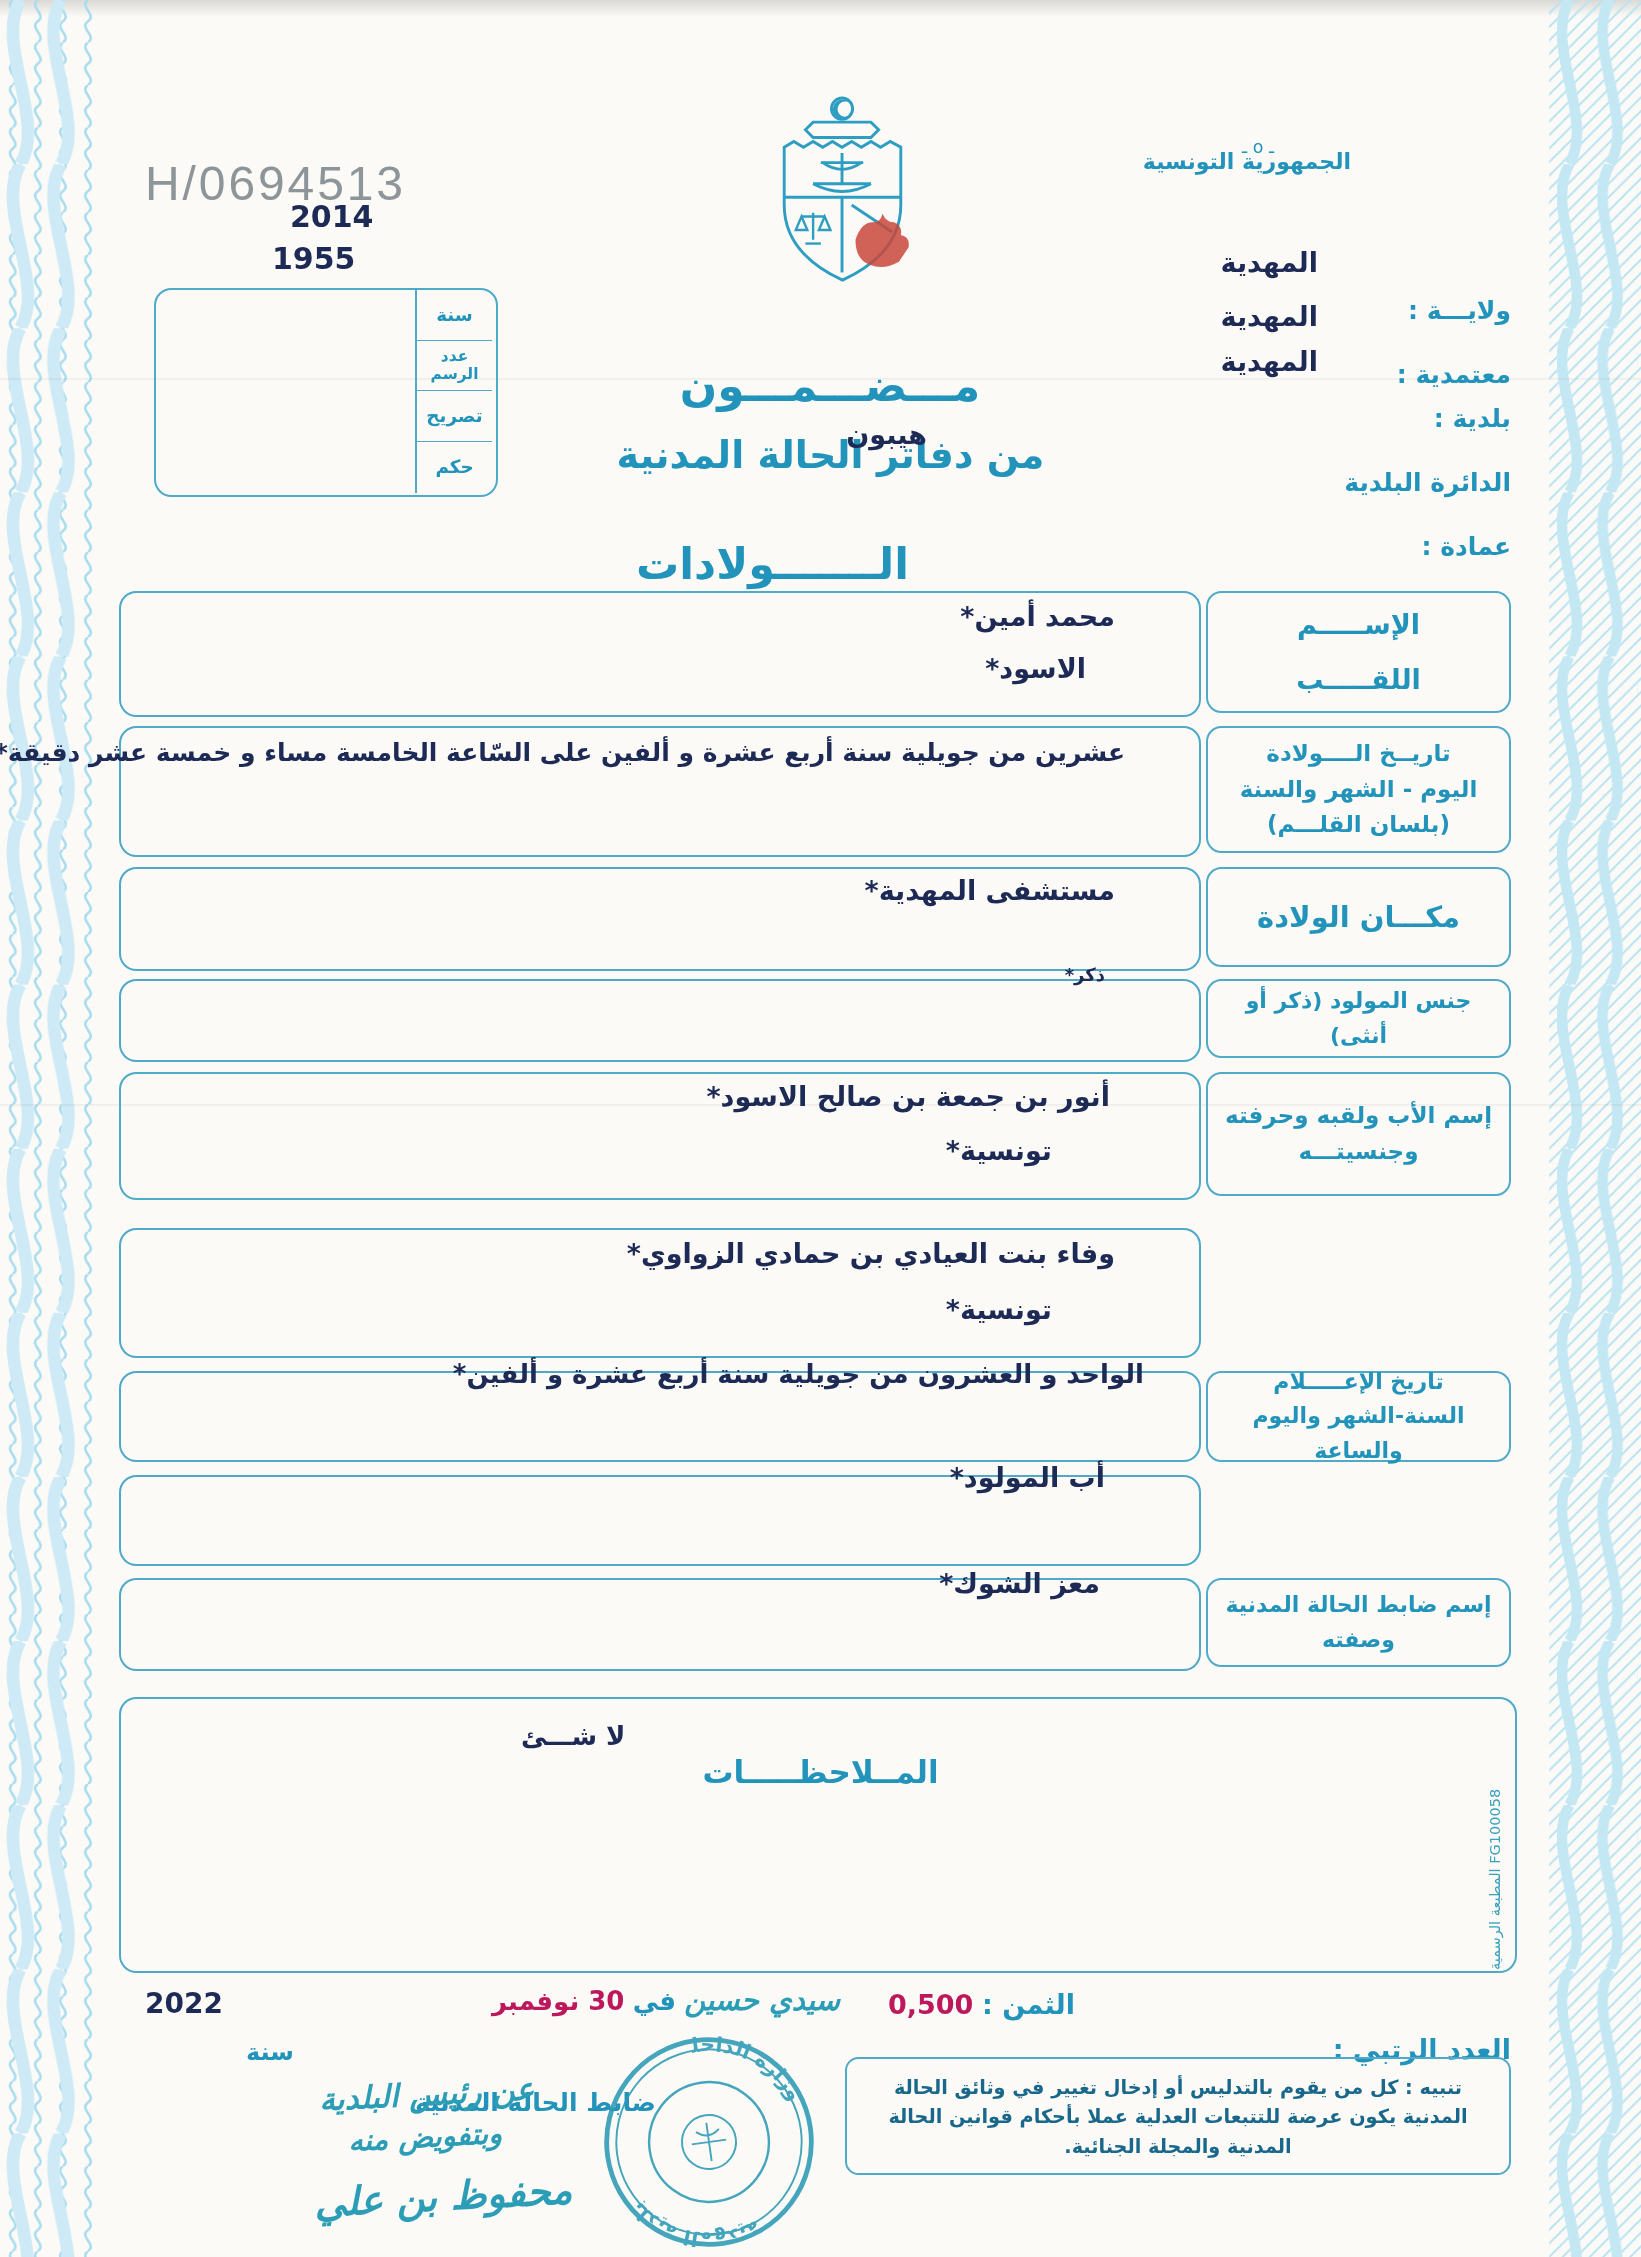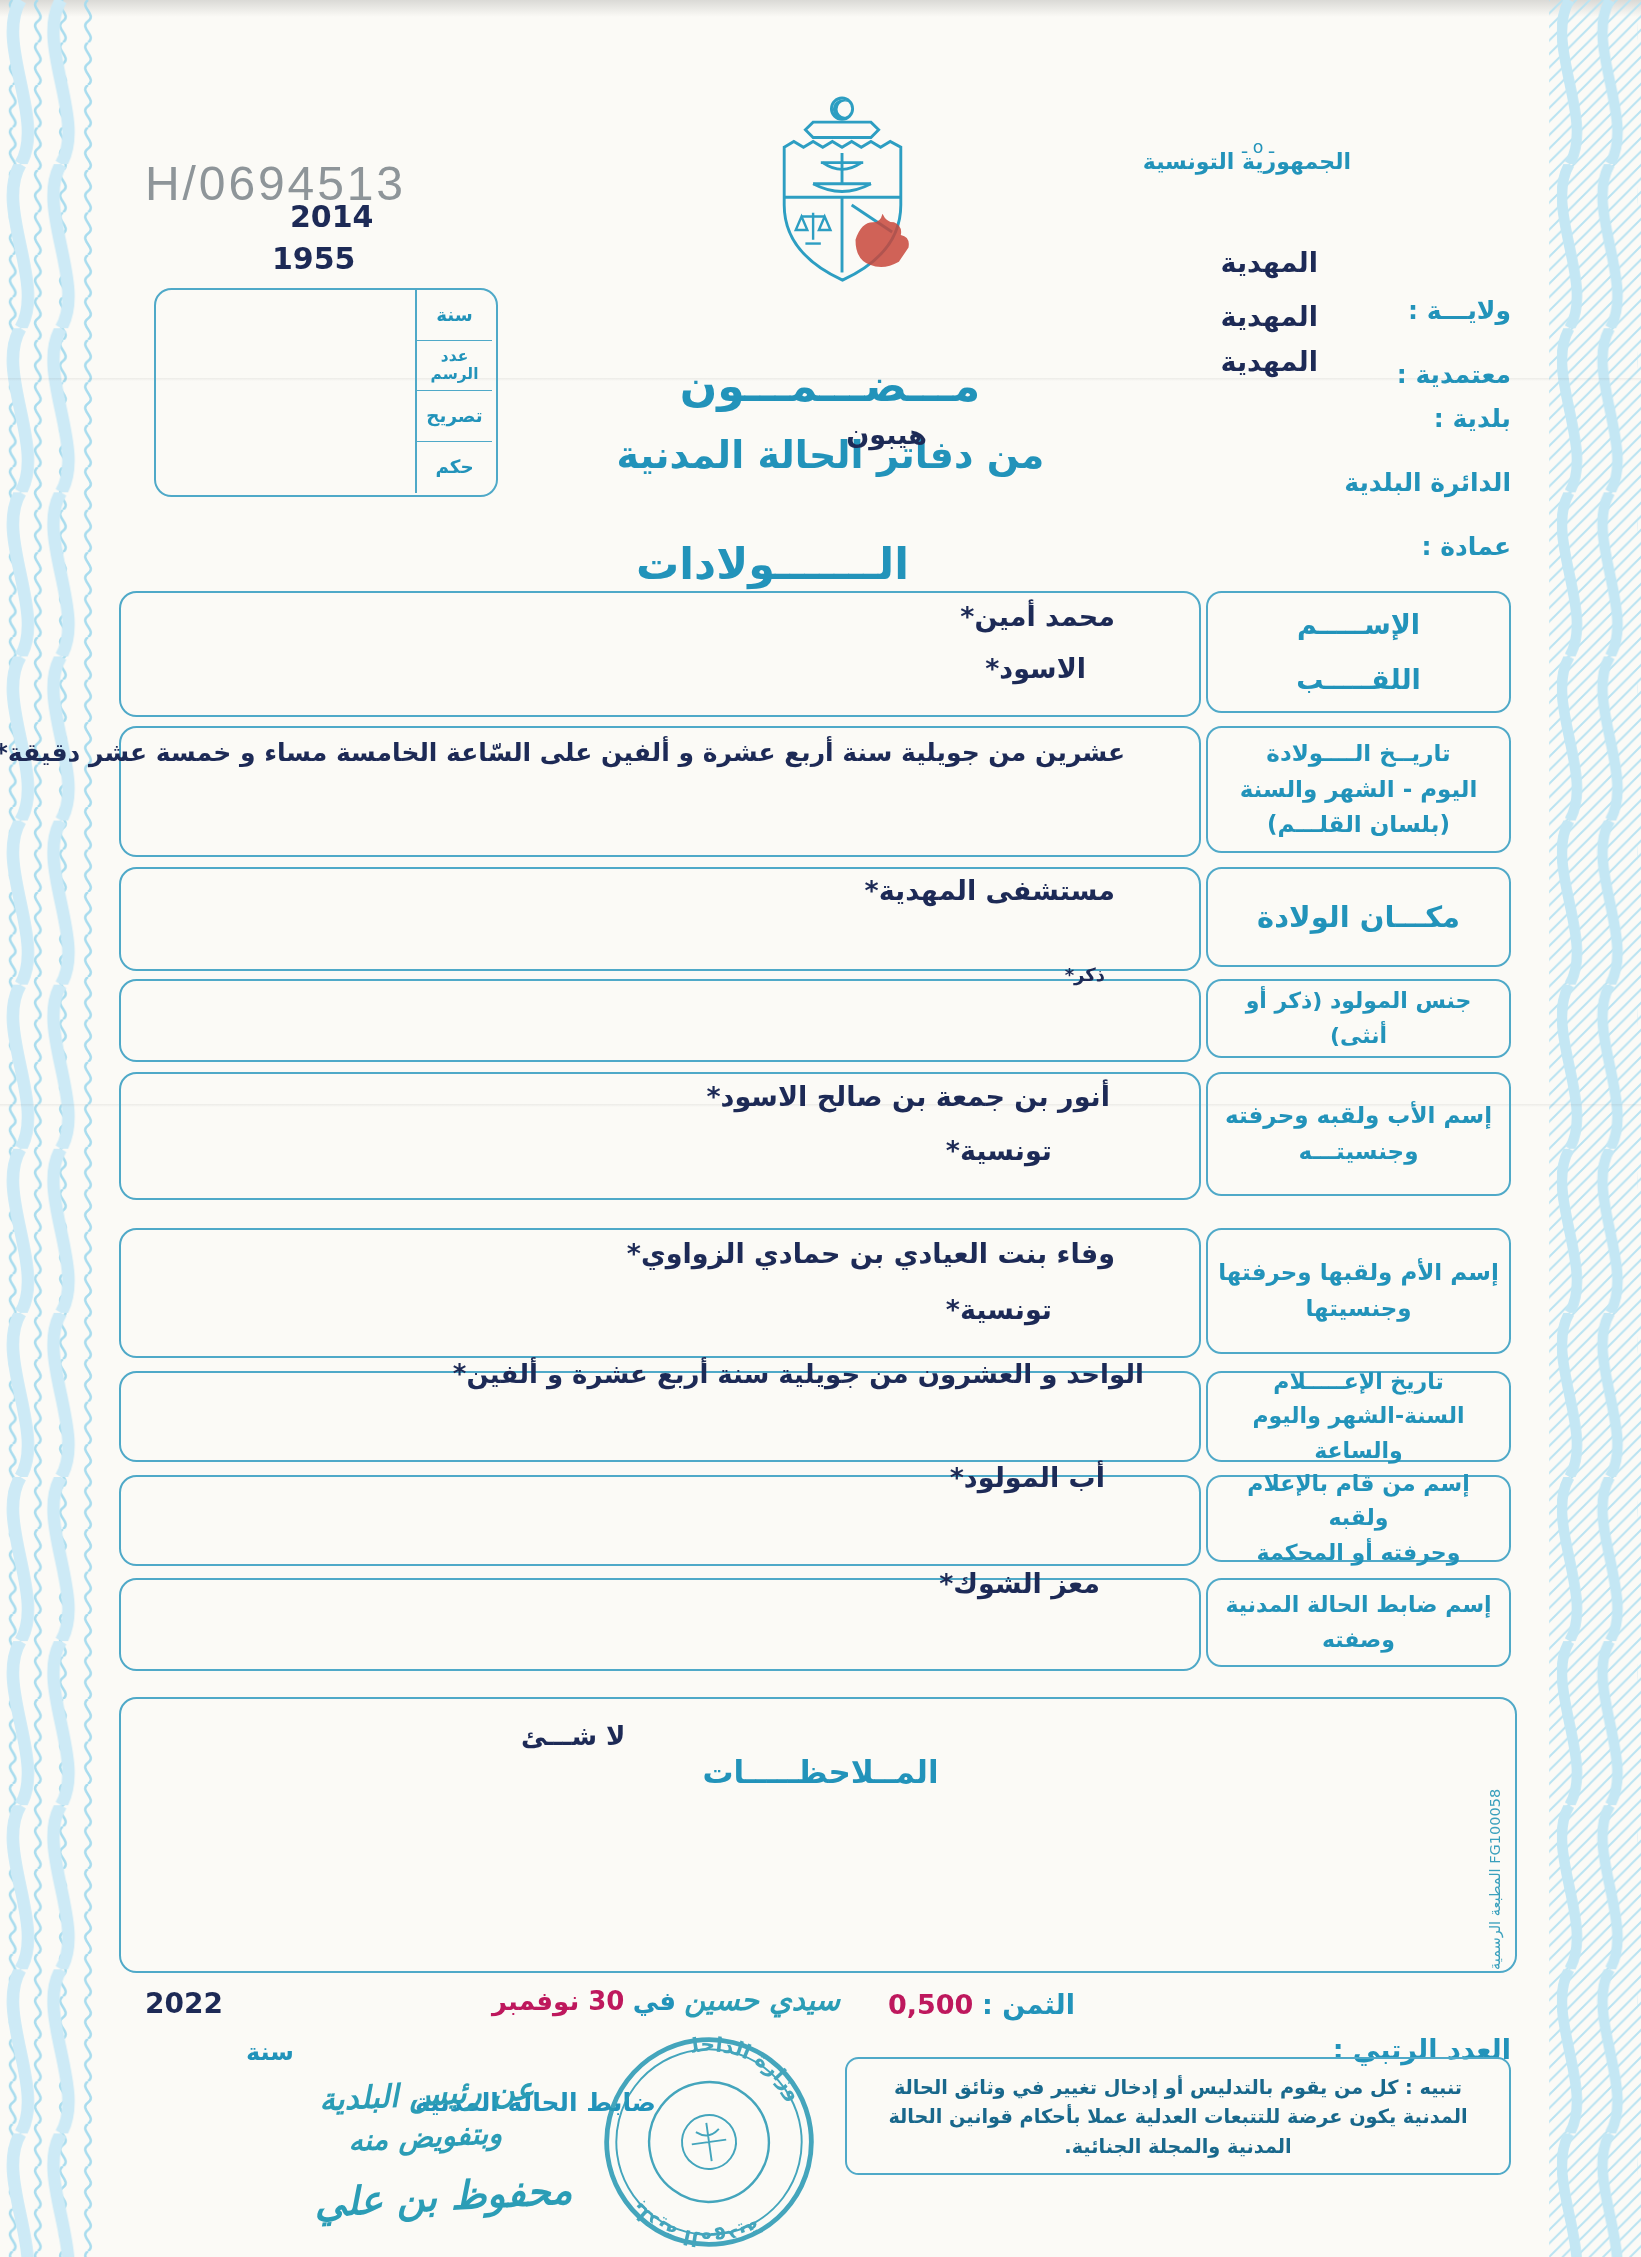--- a/index.html
+++ b/index.html
@@ -203,39 +203,31 @@
   <div class="val" style="right:536px;top:964px;font-size:18px">ذكر*</div>
 
   <div class="flabel" style="left:1206px;top:1072px;width:305px;height:124px;font-size:23px">
     <span>إسم الأب ولقبه وحرفته
 وجنسيتـــه</span>
   </div>
   <div class="box" style="left:119px;top:1072px;width:1078px;height:124px"></div>
   <div class="val" style="right:531px;top:1081px;font-size:27px">أنور بن جمعة بن صالح الاسود*</div>
   <div class="val" style="right:589px;top:1135px;font-size:27px">تونسية*</div>
 
-  <div class="flabel" style="left:1206px;top:1228px;width:305px;height:126px;font-size:23px">
-    <span>إسم الأم ولقبها وحرفتها
-وجنسيتها</span>
-  </div>
   <div class="box" style="left:119px;top:1228px;width:1078px;height:126px"></div>
   <div class="val" style="right:526px;top:1238px;font-size:27px">وفاء بنت العيادي بن حمادي الزواوي*</div>
   <div class="val" style="right:589px;top:1294px;font-size:27px">تونسية*</div>
 
   <div class="flabel" style="left:1206px;top:1371px;width:305px;height:91px;font-size:22px">
     <span>تاريخ الإعـــــلام
 السنة-الشهر واليوم والساعة</span>
   </div>
   <div class="box" style="left:119px;top:1371px;width:1078px;height:87px"></div>
   <div class="val" style="right:497px;top:1359px;font-size:26px">الواحد و العشرون من جويلية سنة أربع عشرة و ألفين*</div>
 
-  <div class="flabel" style="left:1206px;top:1475px;width:305px;height:87px;font-size:22px">
-    <span>إسم من قام بالإعلام ولقبه
-وحرفته أو المحكمة</span>
-  </div>
   <div class="box" style="left:119px;top:1475px;width:1078px;height:87px"></div>
   <div class="val" style="right:536px;top:1462px;font-size:27px">أب المولود*</div>
 
   <div class="flabel" style="left:1206px;top:1578px;width:305px;height:89px;font-size:22px">
     <span>إسم ضابط الحالة المدنية
 وصفته</span>
   </div>
   <div class="box" style="left:119px;top:1578px;width:1078px;height:89px"></div>
   <div class="val" style="right:541px;top:1568px;font-size:27px">معز الشوك*</div>
 

